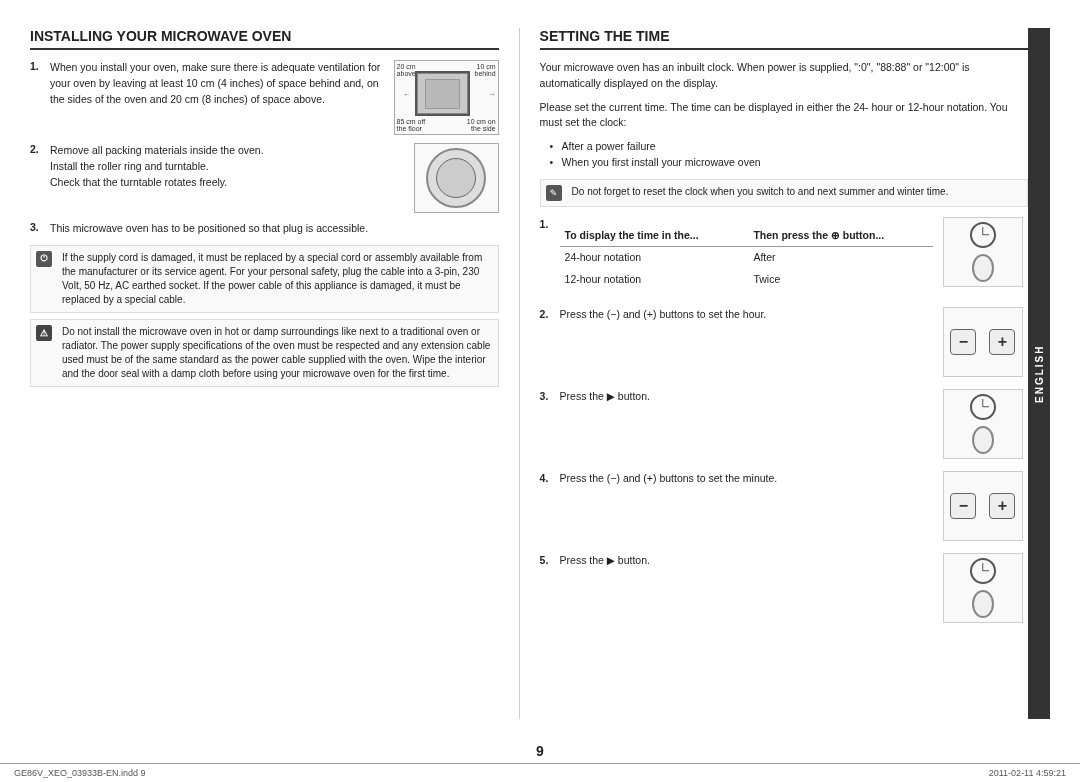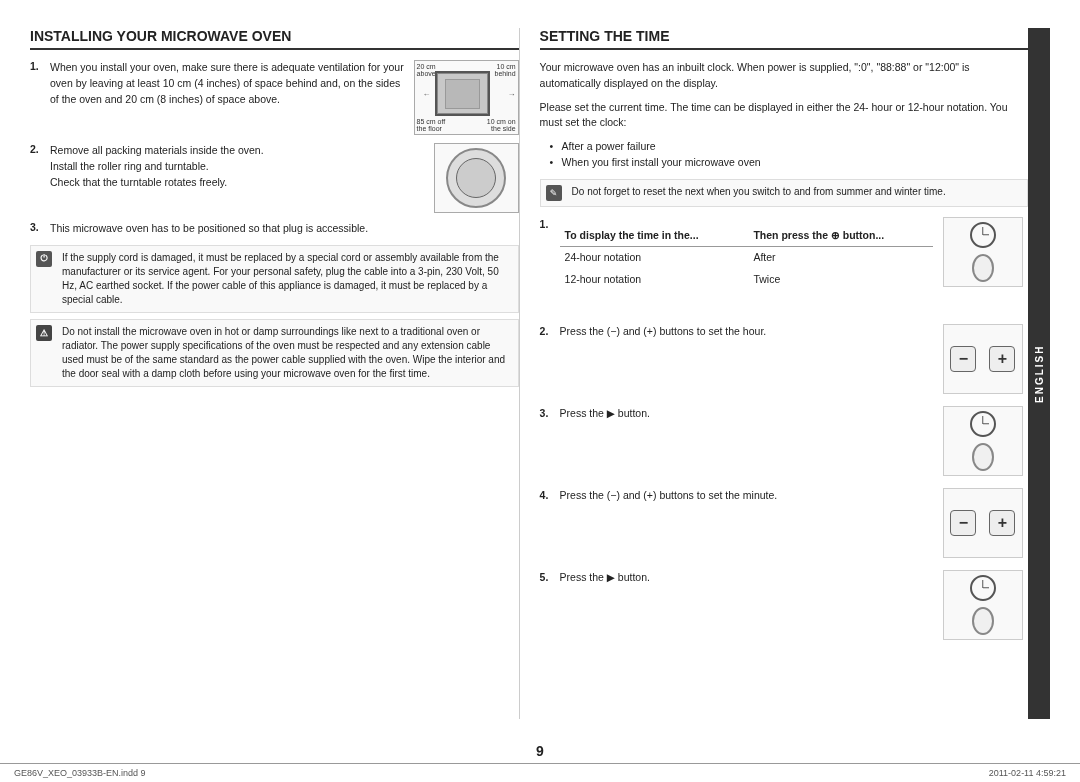--- a/index.html
+++ b/index.html
@@ -21,20 +21,21 @@
       flex-direction: column;
       padding: 0;
     }
     .main-content {
       display: flex;
       flex: 1;
       padding: 28px 30px 20px 30px;
     }
     .left-column {
       width: 48%;
+      padding-right: 20px;
       border-right: 1px solid #ccc;
     }
     .right-column {
       width: 52%;
       padding-left: 20px;
       display: flex;
     }
     .right-inner {
       flex: 1;
     }
@@ -108,21 +109,21 @@
       width: 40px;
       height: 40px;
       border-radius: 50%;
       border: 1px solid #666;
       background: #ccc;
     }
     
     .time-table {
       width: 100%;
       border-collapse: collapse;
-      margin: 8px 0 17px 0;
+      margin: 8px 0 0 0;
       font-size: 10.5px;
     }
     .time-table th {
       font-weight: bold;
       text-align: left;
       padding: 3px 5px;
       border-bottom: 1px solid #999;
       font-size: 10.5px;
     }
     .time-table td {
@@ -351,21 +352,21 @@
 
         <ul class="bullet-list">
           <li>After a power failure</li>
           <li>When you first install your microwave oven</li>
         </ul>
 
         <div class="note-box" style="margin-bottom:10px;">
           <div class="icon-area">
             <div style="width:16px;height:16px;background:#555;color:#fff;font-size:9px;display:flex;align-items:center;justify-content:center;border-radius:2px;">✎</div>
           </div>
-          <span style="font-size:10px;line-height:1.4;">Do not forget to reset the next when you switch to and from summer and winter time.</span>
+          <span style="font-size:10px;line-height:1.4;">Do not forget to reset the clock when you switch to and next summer and winter time.</span>
         </div>
 
         <div class="step-row">
           <div class="step-text">
             <div style="display:flex;align-items:flex-start;margin-bottom:4px;">
               <span style="font-weight:bold;min-width:16px;margin-right:4px;font-size:10.5px;flex-shrink:0;">1.</span>
               <table class="time-table">
                 <thead>
                   <tr>
                     <th><b>To display the time in the...</b></th>

